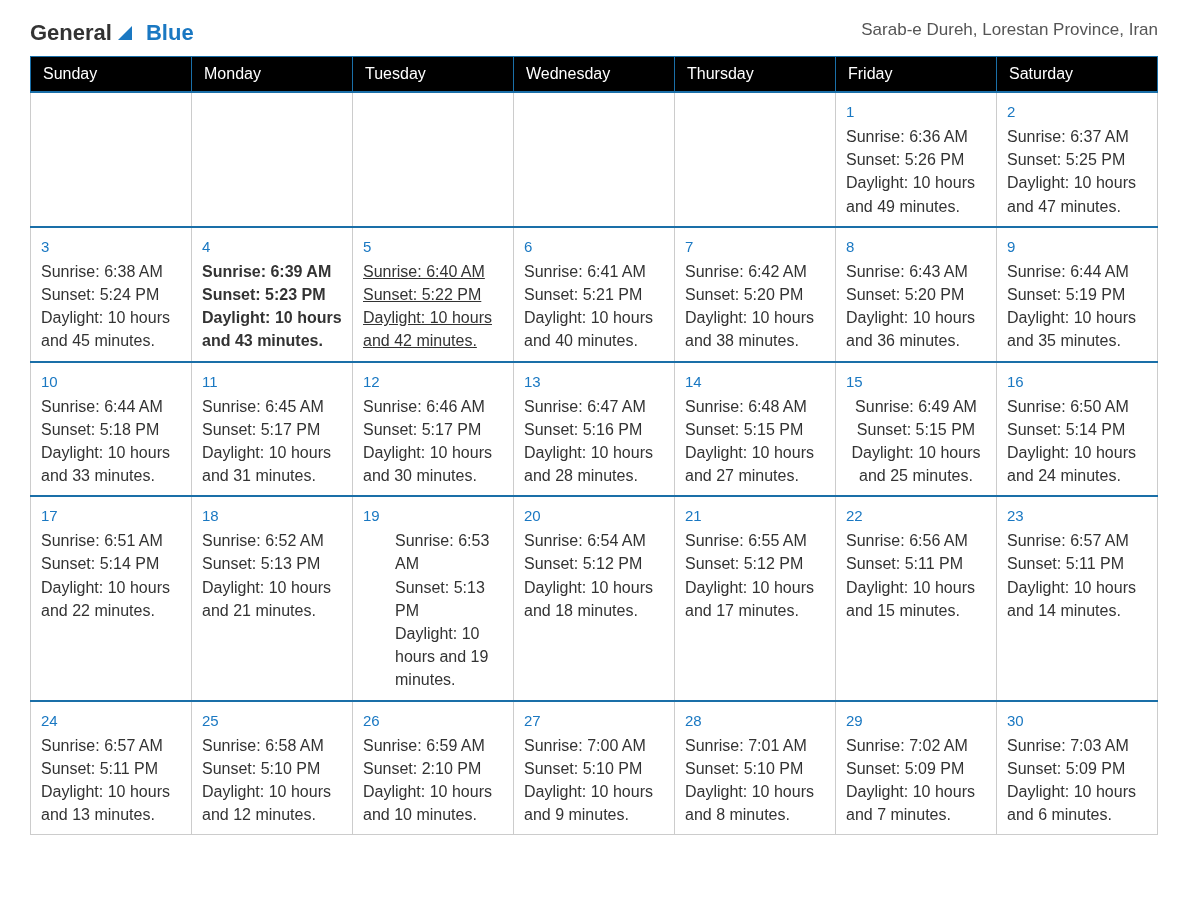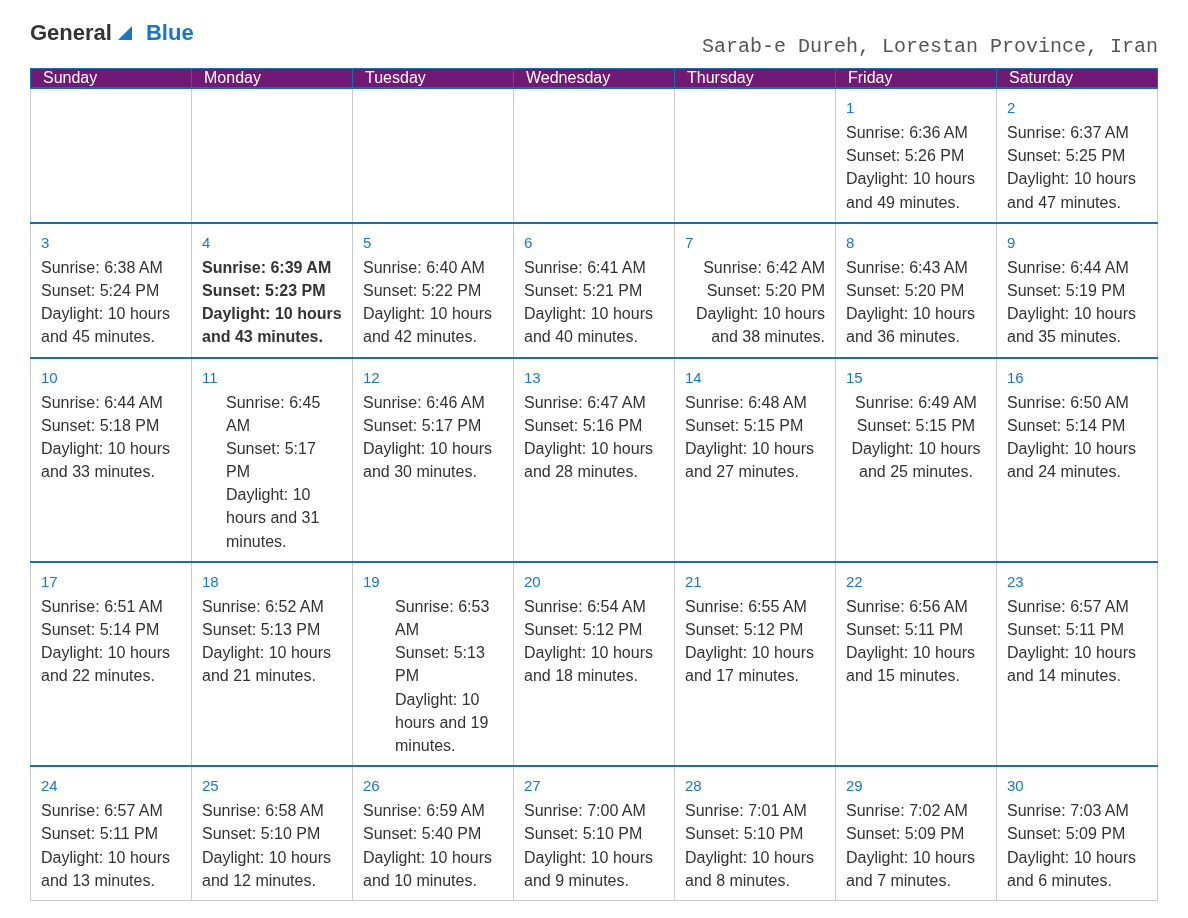--- a/index.html
+++ b/index.html
@@ -35,36 +35,35 @@
     .title-area {
       text-align: right;
     }
     .month-title {
       font-size: 48px;
       font-weight: normal;
       color: #333;
       line-height: 1.1;
     }
     .subtitle {
-      font-size: 20px;
+      font-size: 17px;
       color: #555;
-      margin-top: 15px;
-      font-family: Liberation Mono, monospace;
+      margin-top: 0;
     }
     .calendar {
       width: 100%;
       border-collapse: collapse;
       margin-top: 10px;
     }
     .calendar th {
-      background-color: #701a75;
+      background-color: #000000;
       color: #fff;
       font-size: 16px;
       font-weight: normal;
-      padding: 0 12px;
+      padding: 8px 12px;
       text-align: left;
       border: 1px solid #1a6fa8;
     }
     .calendar td {
       vertical-align: top;
       padding: 8px 10px;
       border: 1px solid #ccc;
       width: calc(100% / 7);
       min-height: 110px;
       font-size: 13px;
@@ -153,33 +152,33 @@
 Daylight: 10 hours and 45 minutes.</div>
         </td>
         <td>
           <span class="day-number">4</span>
           <div class="day-info" style="white-space: pre-line; font-weight: bold;">Sunrise: 6:39 AM
 Sunset: 5:23 PM
 Daylight: 10 hours and 43 minutes.</div>
         </td>
         <td>
           <span class="day-number">5</span>
-          <div class="day-info" style="white-space: pre-line;">Sunrise: 6:40 AM
+          <div class="day-info" style="white-space: pre-line; text-decoration: underline;">Sunrise: 6:40 AM
 Sunset: 5:22 PM
 Daylight: 10 hours and 42 minutes.</div>
         </td>
         <td>
           <span class="day-number">6</span>
           <div class="day-info" style="white-space: pre-line;">Sunrise: 6:41 AM
 Sunset: 5:21 PM
 Daylight: 10 hours and 40 minutes.</div>
         </td>
         <td>
           <span class="day-number">7</span>
-          <div class="day-info" style="white-space: pre-line; text-align: right;">Sunrise: 6:42 AM
+          <div class="day-info" style="white-space: pre-line;">Sunrise: 6:42 AM
 Sunset: 5:20 PM
 Daylight: 10 hours and 38 minutes.</div>
         </td>
         <td>
           <span class="day-number">8</span>
           <div class="day-info" style="white-space: pre-line;">Sunrise: 6:43 AM
 Sunset: 5:20 PM
 Daylight: 10 hours and 36 minutes.</div>
         </td>
         <td>
@@ -191,21 +190,21 @@
       </tr>
       <tr>
         <td>
           <span class="day-number">10</span>
           <div class="day-info" style="white-space: pre-line;">Sunrise: 6:44 AM
 Sunset: 5:18 PM
 Daylight: 10 hours and 33 minutes.</div>
         </td>
         <td>
           <span class="day-number">11</span>
-          <div class="day-info" style="white-space: pre-line; margin-left: 24px;">Sunrise: 6:45 AM
+          <div class="day-info" style="white-space: pre-line;">Sunrise: 6:45 AM
 Sunset: 5:17 PM
 Daylight: 10 hours and 31 minutes.</div>
         </td>
         <td>
           <span class="day-number">12</span>
           <div class="day-info" style="white-space: pre-line;">Sunrise: 6:46 AM
 Sunset: 5:17 PM
 Daylight: 10 hours and 30 minutes.</div>
         </td>
         <td>
@@ -286,21 +285,21 @@
         </td>
         <td>
           <span class="day-number">25</span>
           <div class="day-info" style="white-space: pre-line;">Sunrise: 6:58 AM
 Sunset: 5:10 PM
 Daylight: 10 hours and 12 minutes.</div>
         </td>
         <td>
           <span class="day-number">26</span>
           <div class="day-info" style="white-space: pre-line;">Sunrise: 6:59 AM
-Sunset: 5:40 PM
+Sunset: 2:10 PM
 Daylight: 10 hours and 10 minutes.</div>
         </td>
         <td>
           <span class="day-number">27</span>
           <div class="day-info" style="white-space: pre-line;">Sunrise: 7:00 AM
 Sunset: 5:10 PM
 Daylight: 10 hours and 9 minutes.</div>
         </td>
         <td>
           <span class="day-number">28</span>

